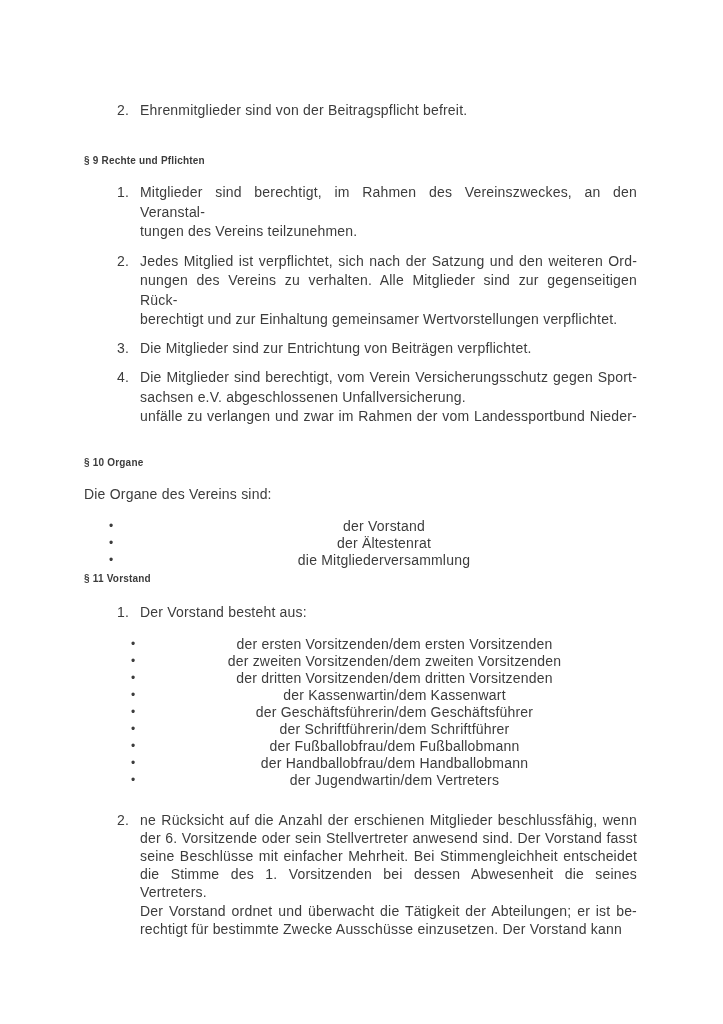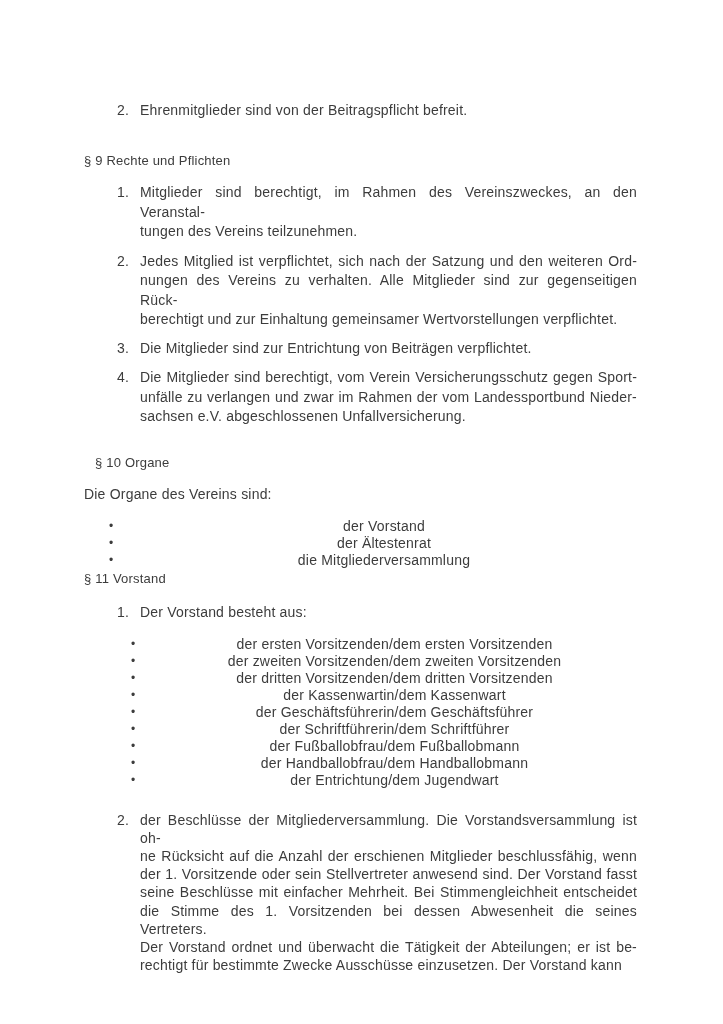--- a/index.html
+++ b/index.html
@@ -9,21 +9,21 @@
     margin:0 auto;
     background:#ffffff;
     box-sizing:border-box;
     padding:0 86px 0 84px;
     font-family:"Liberation Sans", sans-serif;
     font-size:14px;
     color:#3c3c3c;
     overflow:hidden;
     letter-spacing:0.2px;
   }
-  .heading { font-weight:400; font-size:13px; line-height:19.5px; margin:0; }
+  .heading { font-weight:700; font-size:10px; line-height:19.5px; margin:0; }
   .item { display:flex; margin-left:33px; }
   .marker { width:23px; flex:none; line-height:19.5px; }
   .body { flex:1; min-width:0; }
   .single { line-height:19.5px; }
   .tline { line-height:19.5px; text-align:justify; text-align-last:justify; }
   .tline-last { text-align-last:left; }
   .tight .tline { line-height:18.2px; }
   .ul { }
   .brow { display:flex; line-height:17px; }
   .bdot { flex:none; font-size:12px; }
@@ -33,21 +33,21 @@
   .ul11 { margin-left:47px; }
   .ul11 .bdot { width:21px; }
   .intro { line-height:19.5px; }
   
   .m-lead  { margin-top:101px; }
   .m-h9    { margin-top:30px; }
   .m-i1    { margin-top:13px; }
   .m-i2    { margin-top:10px; }
   .m-i3    { margin-top:9px; }
   .m-i4    { margin-top:10px; }
-  .m-h10   { margin-top:26px;margin-left:11px; }
+  .m-h10   { margin-top:26px; }
   .m-intro { margin-top:13px; }
   .m-ul10  { margin-top:13px; }
   .m-h11   { }
   .m-it1   { margin-top:15px; }
   .m-ul11  { margin-top:13px; }
   .m-it2   { margin-top:22px; }
 </style>
 </head>
 <body>
 
@@ -81,22 +81,22 @@
     <span class="marker">3.</span>
     <div class="body para">
         <div class="tline tline-last">Die Mitglieder sind zur Entrichtung von Beiträgen verpflichtet.</div>
       </div>
   </div>
 
   <div class="item m-i4">
     <span class="marker">4.</span>
     <div class="body para">
         <div class="tline">Die Mitglieder sind berechtigt, vom Verein Versicherungsschutz gegen Sport-</div>
+        <div class="tline tline-last">sachsen e.V. abgeschlossenen Unfallversicherung.</div>
         <div class="tline">unfälle zu verlangen und zwar im Rahmen der vom Landessportbund Nieder-</div>
-        <div class="tline tline-last">sachsen e.V. abgeschlossenen Unfallversicherung.</div>
       </div>
   </div>
 
   <div class="heading m-h10">§ 10 Organe</div>
 
   <div class="intro m-intro">Die Organe des Vereins sind:</div>
 
   <div class="ul ul10 m-ul10">
       <div class="brow">
         <span class="bdot">•</span>
@@ -147,30 +147,29 @@
       <div class="brow">
         <span class="bdot">•</span>
         <span class="btext">der Fußballobfrau/dem Fußballobmann</span>
       </div>
       <div class="brow">
         <span class="bdot">•</span>
         <span class="btext">der Handballobfrau/dem Handballobmann</span>
       </div>
       <div class="brow">
         <span class="bdot">•</span>
-        <span class="btext">der Entrichtung/dem Jugendwart</span>
+        <span class="btext">der Jugendwartin/dem Vertreters</span>
       </div>
     </div>
 
   <div class="item m-it2">
     <span class="marker">2.</span>
     <div class="body para tight">
-        <div class="tline">der Beschlüsse der Mitgliederversammlung. Die Vorstandsversammlung ist oh-</div>
         <div class="tline">ne Rücksicht auf die Anzahl der erschienen Mitglieder beschlussfähig, wenn</div>
-        <div class="tline">der 1. Vorsitzende oder sein Stellvertreter anwesend sind.  Der Vorstand fasst</div>
+        <div class="tline">der 6. Vorsitzende oder sein Stellvertreter anwesend sind.  Der Vorstand fasst</div>
         <div class="tline">seine Beschlüsse mit einfacher Mehrheit. Bei Stimmengleichheit entscheidet</div>
         <div class="tline">die Stimme des 1. Vorsitzenden bei dessen Abwesenheit die seines Vertreters.</div>
         <div class="tline">Der Vorstand ordnet und überwacht die Tätigkeit der Abteilungen; er ist be-</div>
         <div class="tline tline-last">rechtigt für bestimmte Zwecke Ausschüsse einzusetzen. Der Vorstand kann</div>
       </div>
   </div>
 
 </div>
 
 </body></html>

